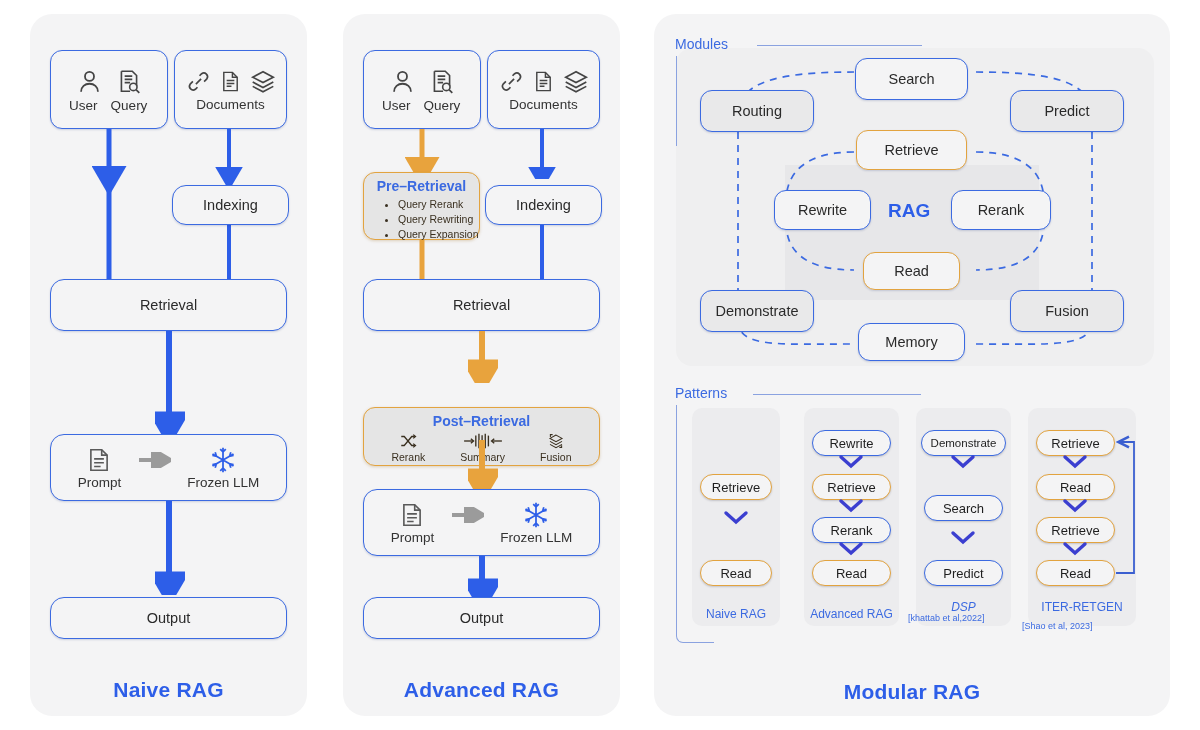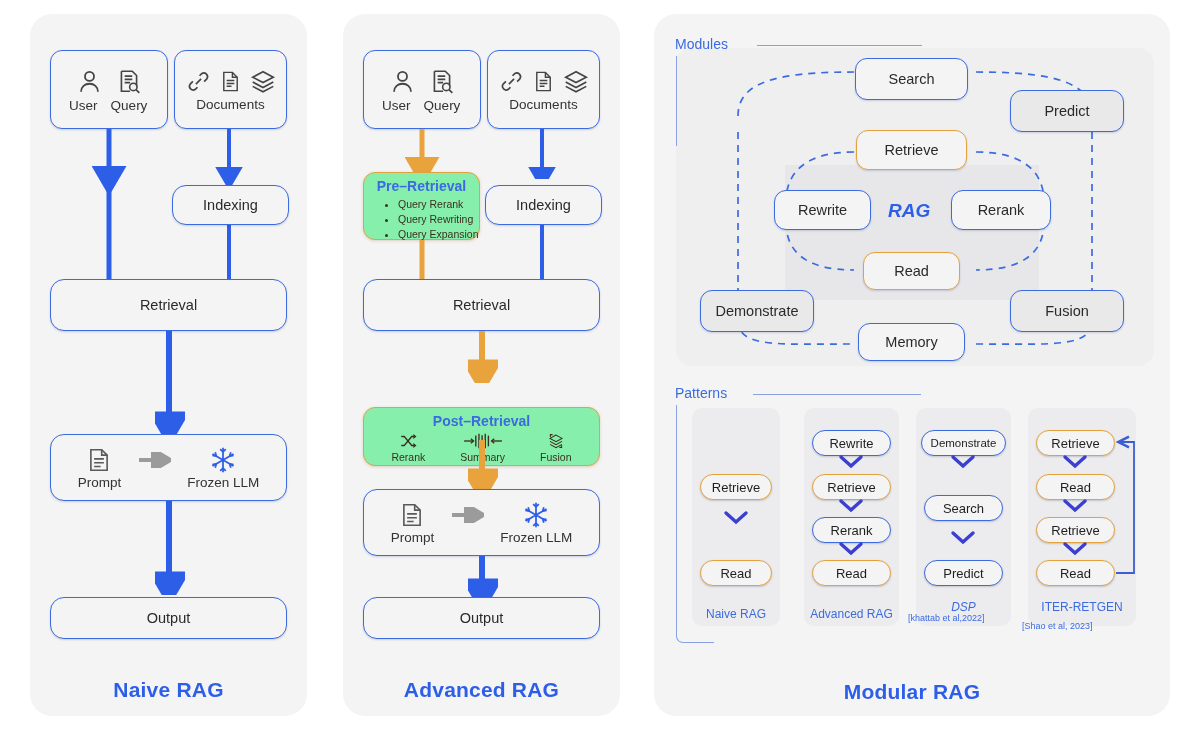--- a/index.html
+++ b/index.html
@@ -62,21 +62,21 @@
   .icon-row { display: flex; align-items: flex-end; justify-content: center; gap: 13px; }
   .icon-lbl-row { display: flex; align-items: center; justify-content: center; gap: 13px; font-size: 13.5px; color: #333; }
   .icon-lbl-row .lbl { text-align: center; }
 
   
   .arrow { position: absolute; }
 
   
   .orange-box {
     position: absolute;
-    background: #86efac;
+    background: #e5e5e5;
     border: 1.4px solid #e2a33f;
     border-radius: 12px;
     box-shadow: 0 1px 3px rgba(150,100,20,.25);
   }
   .orange-title {
     text-align: center;
     color: #3b6ae1;
     font-weight: bold;
     font-size: 14px;
     padding-top: 5px;
@@ -468,33 +468,36 @@
 
       <path d="M300 104 C 348 104, 368 124, 368 154"></path>
 
       <path d="M368 174 C 368 204, 348 222, 300 222"></path>
     </g>
   </svg>
 
   <div class="node" style="left:855px; top:58px; width:113px; height:42px;">
     <span>Search</span>
   </div>
+  <div class="node" style="left:700px; top:90px; width:114px; height:42px; background:#e9e9ea;">
+    <span>Routing</span>
+  </div>
   <div class="node" style="left:1010px; top:90px; width:114px; height:42px; background:#e9e9ea;">
     <span>Predict</span>
   </div>
   <div class="node" style="left:856px; top:130px; width:111px; height:40px; border-color:#e2a33f;">
     <span>Retrieve</span>
   </div>
   <div class="node" style="left:774px; top:190px; width:97px; height:40px;">
     <span>Rewrite</span>
   </div>
   <div class="node" style="left:951px; top:190px; width:100px; height:40px;">
     <span>Rerank</span>
   </div>
-  <div class="rag-word" style="left:888px; top:200px;font-style:italic;">RAG</div>
+  <div class="rag-word" style="left:888px; top:200px;">RAG</div>
   <div class="node" style="left:863px; top:252px; width:97px; height:38px; border-color:#e2a33f;">
     <span>Read</span>
   </div>
   <div class="node" style="left:700px; top:290px; width:114px; height:42px; background:#e9e9ea;">
     <span>Demonstrate</span>
   </div>
   <div class="node" style="left:1010px; top:290px; width:114px; height:42px; background:#e9e9ea;">
     <span>Fusion</span>
   </div>
   <div class="node" style="left:858px; top:323px; width:107px; height:38px;">

